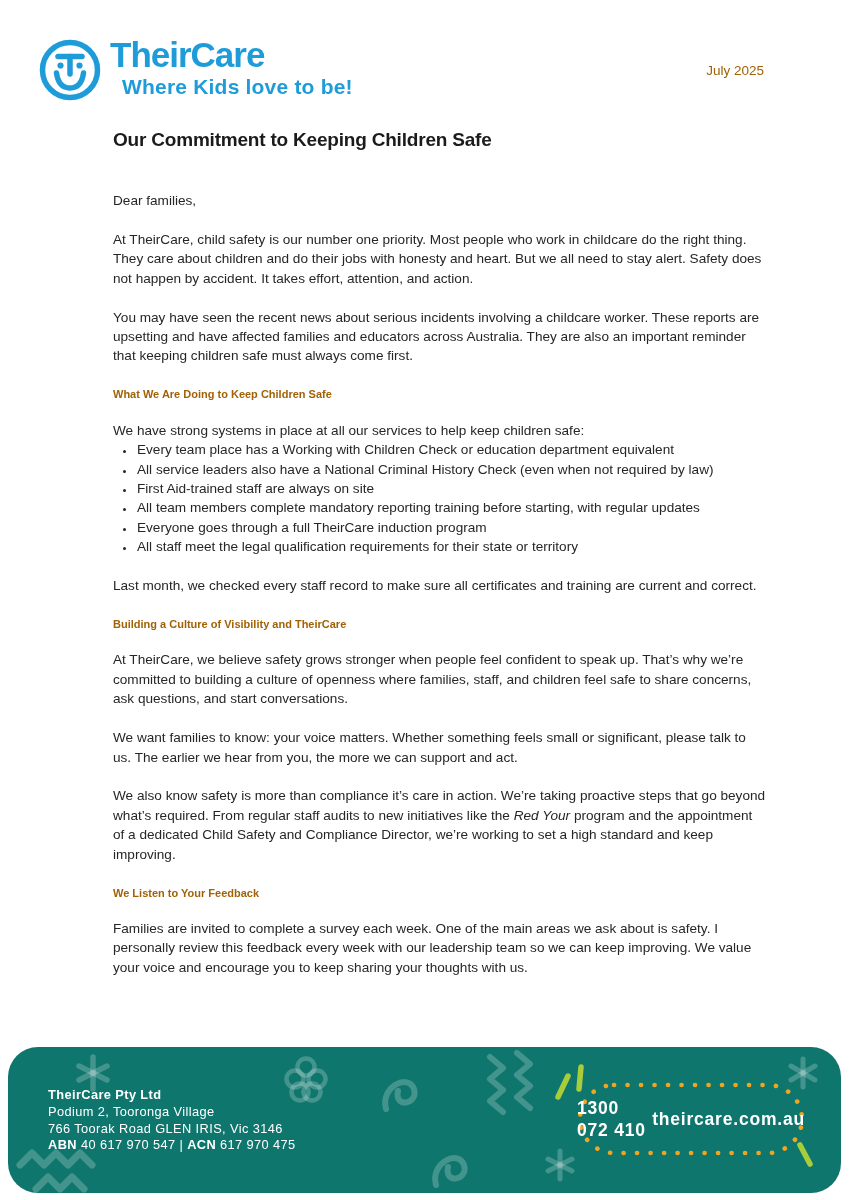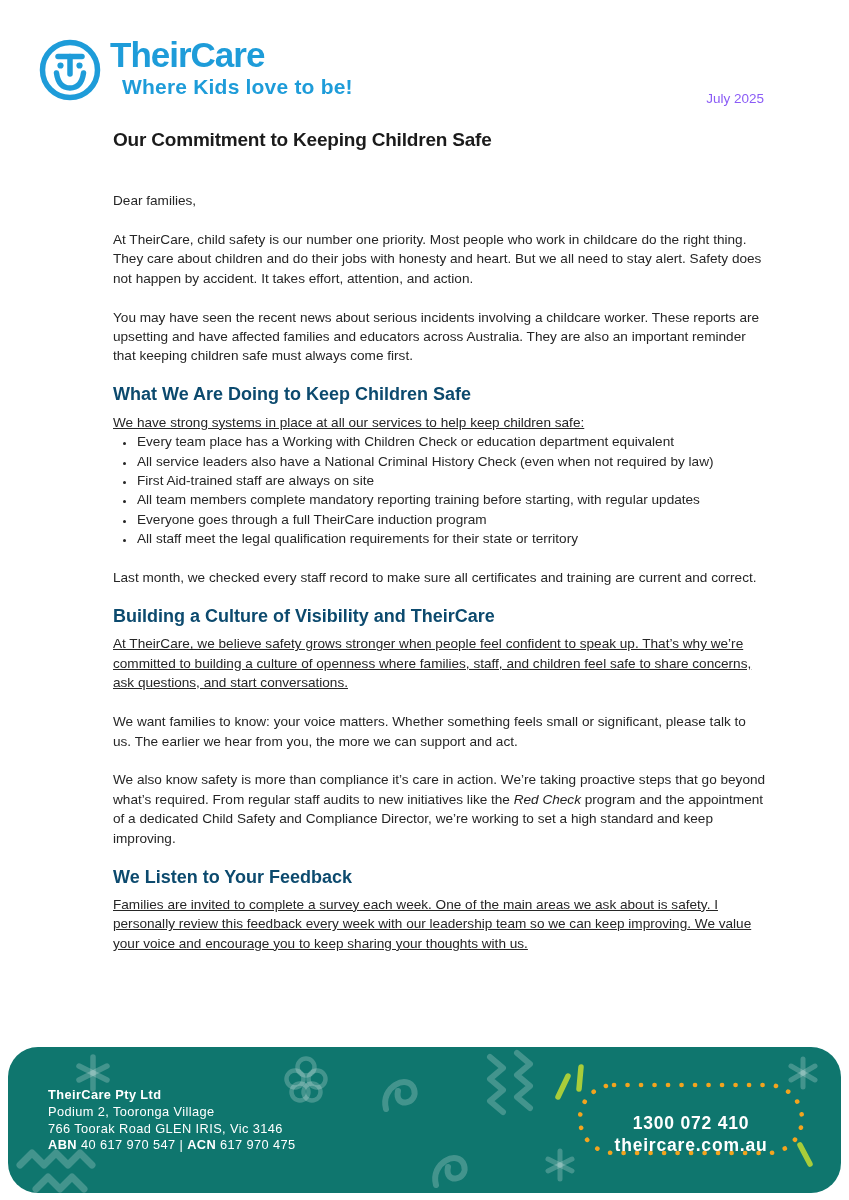--- a/index.html
+++ b/index.html
@@ -13,50 +13,50 @@
   
   .brand { position:absolute; left:38px; top:36px; display:flex; align-items:flex-start; }
   .brand-icon { width:64px; height:64px; margin-top:2px; }
   .brand-text { margin-left:8px; color:#1e9cd9; }
   .brand-name {
     font-size:35px; font-weight:bold; letter-spacing:-1px; line-height:38px;
   }
   .brand-tagline {
     font-size:21px; font-weight:bold; letter-spacing:0.2px; margin-top:1px; margin-left:12px;
   }
-  .date { position:absolute; top:91px; right:85px; font-size:13.5px; color:#8b5cf6; }
+  .date { position:absolute; top:63px; right:85px; font-size:13.5px; color:#a16207; }
 
   
   .doc { position:absolute; left:113px; top:0; width:653px; padding-top:129px;
          color:#262626; font-size:13.6px; line-height:19.4px; }
   .doc-title { font-size:19px; line-height:22px; font-weight:bold; color:#1b1b1b;
                letter-spacing:-0.2px; margin-bottom:40px; }
   .para { margin-top:19.5px; }
-  .para.tight { margin-top:8px;text-decoration:underline; }
+  .para.tight { margin-top:16px; }
   .para:first-of-type { margin-top:0; }
-  .heading { font-size:18px; line-height:19.4px; font-weight:bold; color:#0c4a6e; margin-top:19.5px; }
+  .heading { font-size:11px; line-height:19.4px; font-weight:bold; color:#a16207; margin-top:19.5px; }
   ul.bullets { margin:0; padding-left:23px; list-style:disc; }
   ul.bullets li { padding-left:1px; }
   ul.bullets li::marker { font-size:0.85em; }
   .doc em { font-style:italic; }
 
   
   .footer {
     position:absolute; left:8px; top:1047px; width:833px; height:146px;
     background:#0f766e; border-radius:30px; color:#ffffff; overflow:hidden;
   }
   .doodles { position:absolute; inset:0; width:100%; height:100%; }
   .footer-info {
     position:absolute; left:40px; top:40px; font-size:12.8px; line-height:16.8px;
     letter-spacing:0.4px;
   }
   .footer-info .b { font-weight:bold; }
   .contact-pill {
     position:absolute; left:569px; top:35px; width:228px; height:74px;
-    display:flex; flex-direction:column; align-items:center; justify-content:flex-end;
+    display:flex; flex-direction:row; align-items:center; justify-content:space-between;
   }
   .pill-border { position:absolute; inset:0; width:100%; height:100%; }
   .pill-line { position:relative; font-size:17.5px; font-weight:bold; letter-spacing:0.8px;
                line-height:22px; color:#ffffff; }
 </style>
 </head>
 <body>
 
 <div class="page">
 
@@ -93,21 +93,21 @@
           <li>All service leaders also have a National Criminal History Check (even when not required by law)</li>
           <li>First Aid-trained staff are always on site</li>
           <li>All team members complete mandatory reporting training before starting, with regular updates</li>
           <li>Everyone goes through a full TheirCare induction program</li>
           <li>All staff meet the legal qualification requirements for their state or territory</li>
         </ul>
         <p class="para">Last month, we checked every staff record to make sure all certificates and training are current and correct.</p>
         <h2 class="heading">Building a Culture of Visibility and TheirCare</h2>
         <p class="para tight">At TheirCare, we believe safety grows stronger when people feel confident to speak up. That’s why we’re committed to building a culture of openness where families, staff, and children feel safe to share concerns, ask questions, and start conversations.</p>
         <p class="para">We want families to know: your voice matters. Whether something feels small or significant, please talk to us. The earlier we hear from you, the more we can support and act.</p>
-        <p class="para"><span>We also know safety is more than compliance it’s care in action. We’re taking proactive steps that go beyond what’s required. From regular staff audits to new initiatives like the </span><em>Red Check</em><span> program and the appointment of a dedicated Child Safety and Compliance Director, we’re working to set a high standard and keep improving.</span></p>
+        <p class="para"><span>We also know safety is more than compliance it’s care in action. We’re taking proactive steps that go beyond what’s required. From regular staff audits to new initiatives like the </span><em>Red Your</em><span> program and the appointment of a dedicated Child Safety and Compliance Director, we’re working to set a high standard and keep improving.</span></p>
         <h2 class="heading">We Listen to Your Feedback</h2>
         <p class="para tight">Families are invited to complete a survey each week. One of the main areas we ask about is safety. I personally review this feedback every week with our leadership team so we can keep improving. We value your voice and encourage you to keep sharing your thoughts with us.</p>
       </div>
   </div>
 
   <div class="footer">
     <svg class="doodles" viewBox="0 0 833 146">
       <g fill="none" stroke="rgba(255,255,255,0.22)" stroke-linecap="round" stroke-linejoin="round">
 
         <g stroke-width="5.5">

